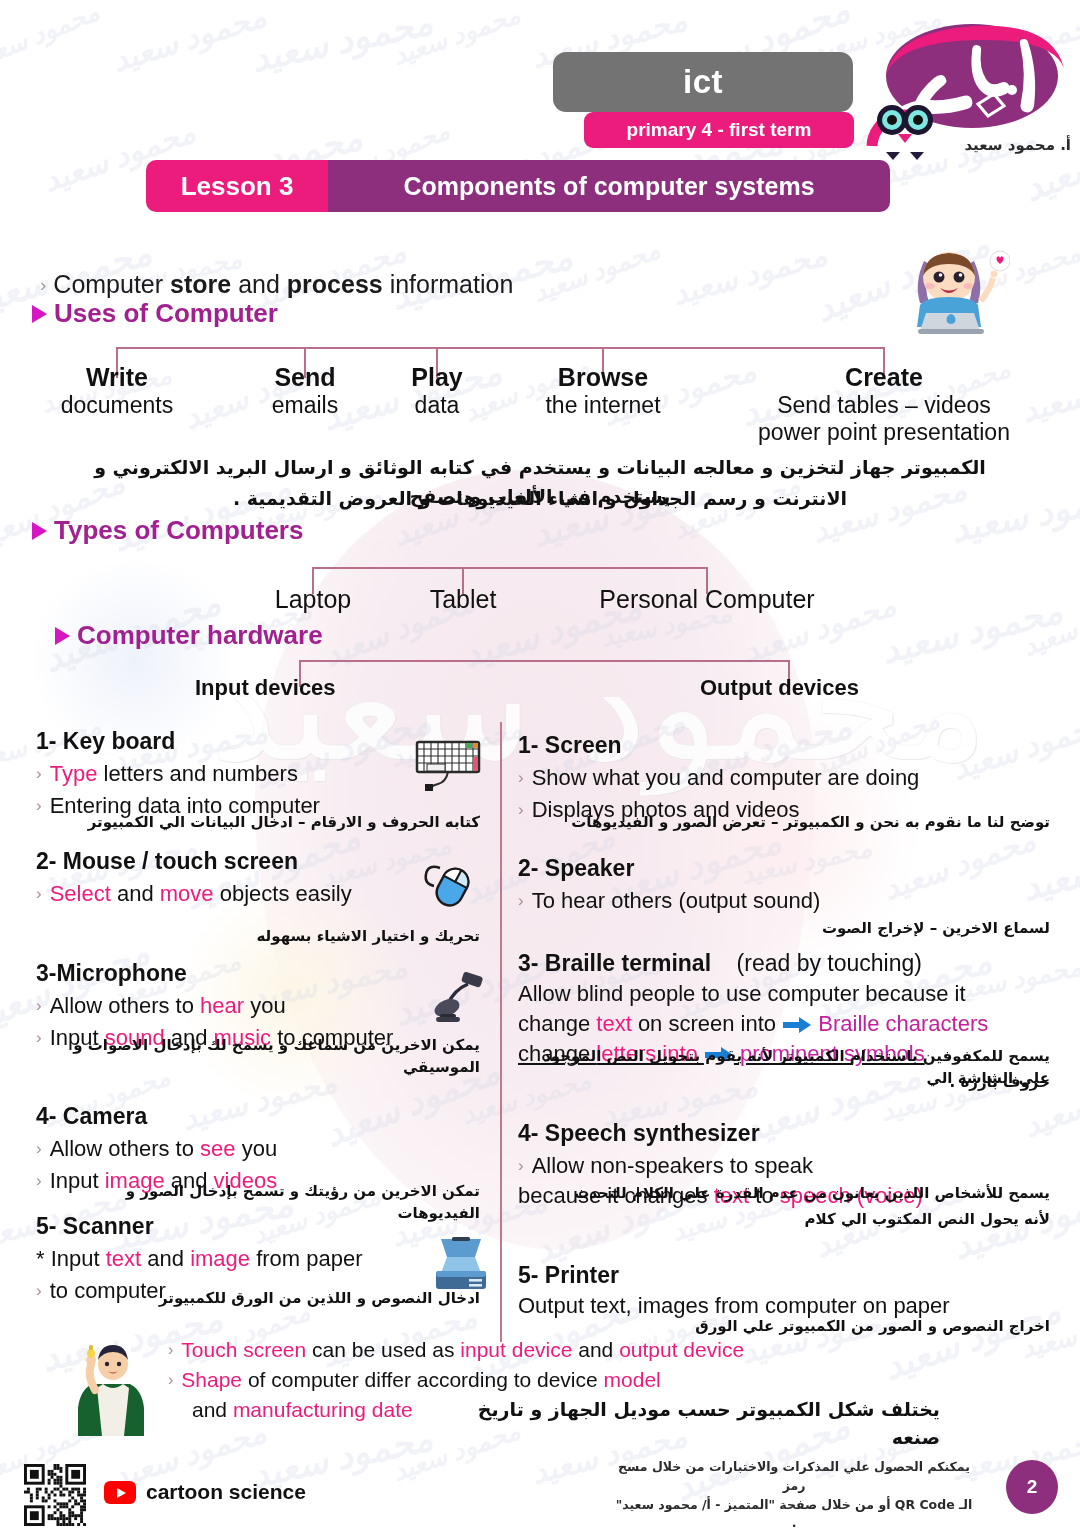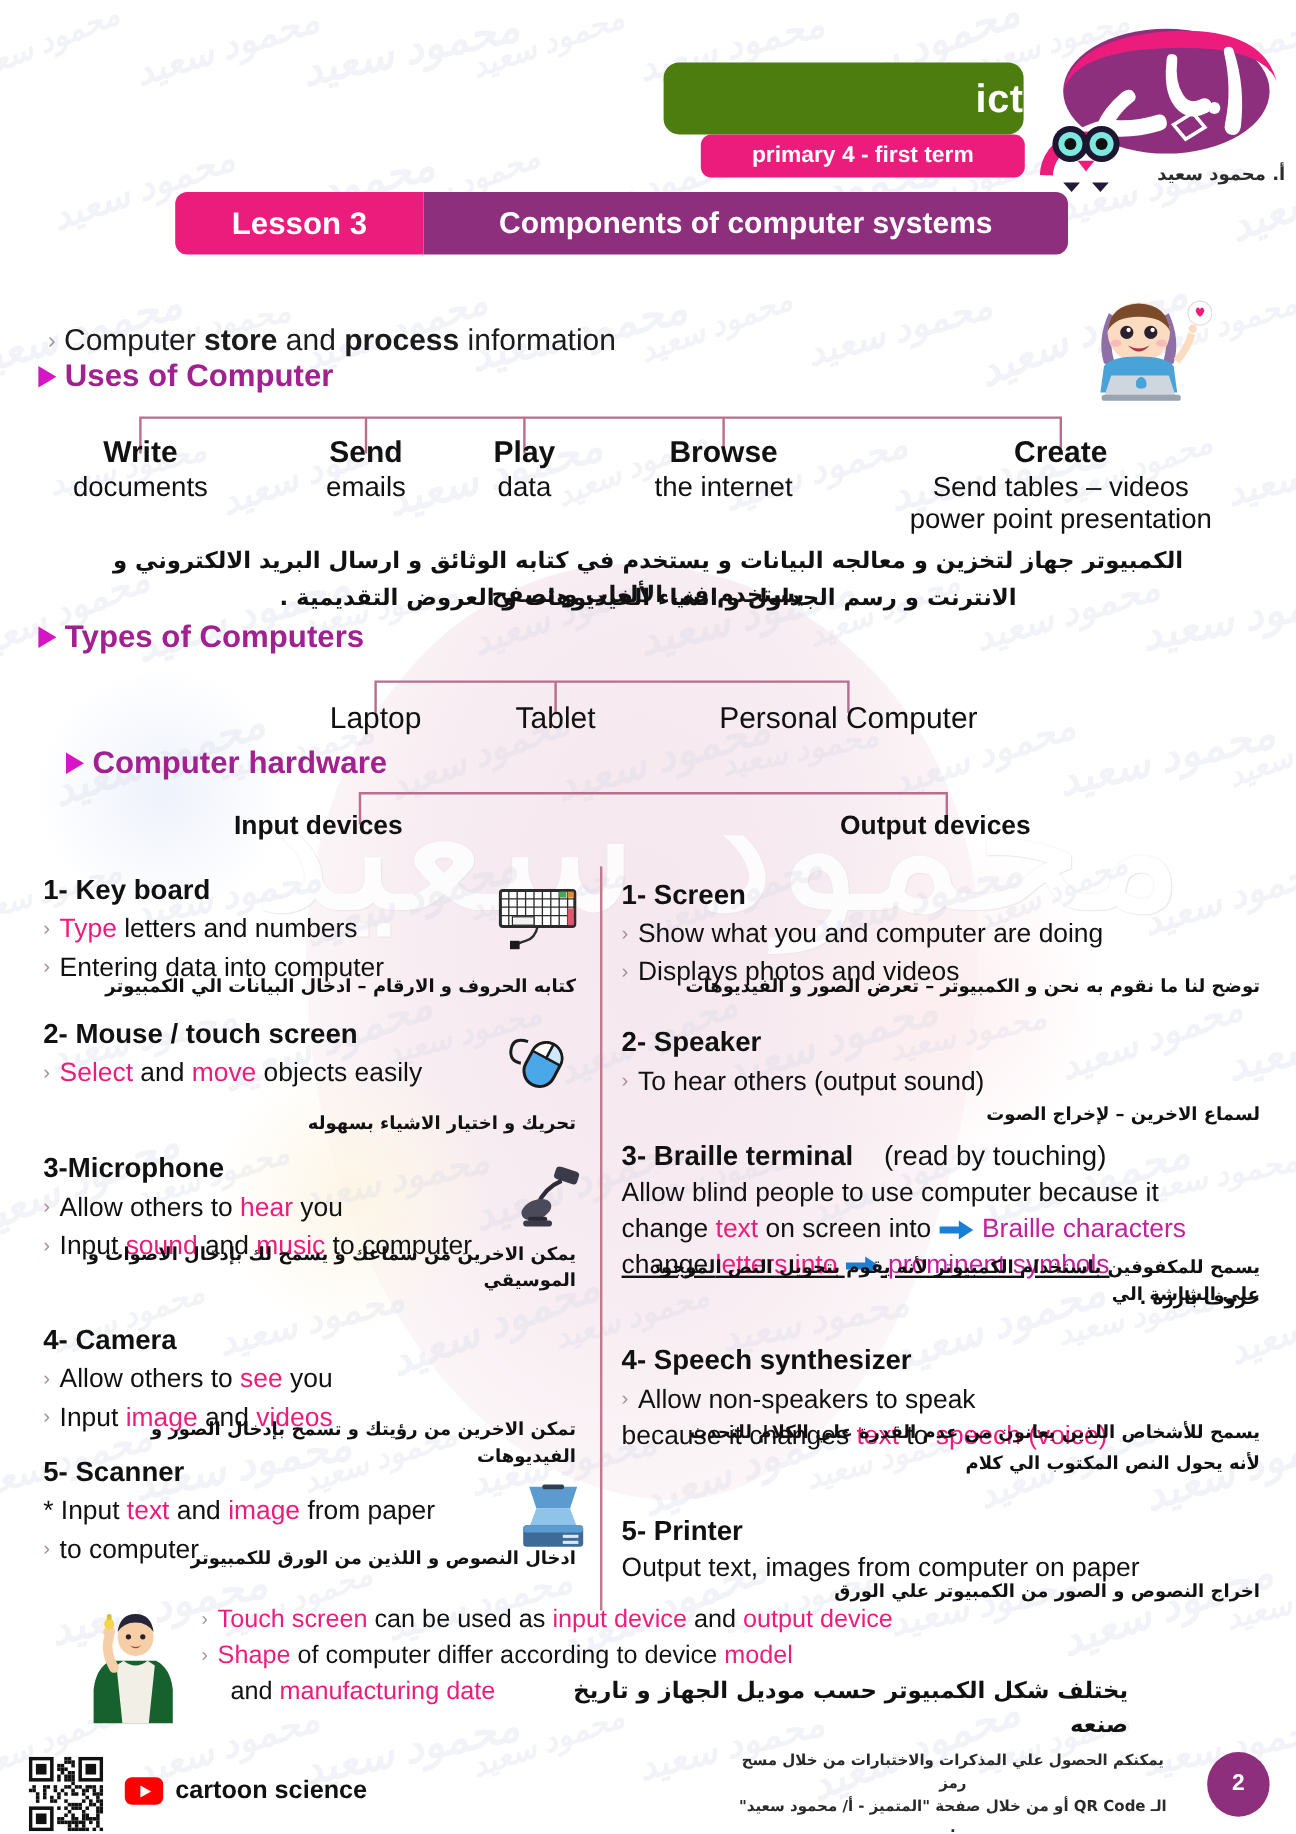--- a/index.html
+++ b/index.html
@@ -51,42 +51,42 @@
     font-size: 150px; color: #ffffff;
     text-shadow: 0 0 2px #e9e2e6, 1px 1px 0 #ece6ea;
     opacity: .85; z-index: 0; white-space: nowrap;
     direction: rtl;
   }
 
   
   .hdr { position: absolute; z-index: 5; }
   .ict-bar {
     left: 553px; top: 52px; width: 300px; height: 60px;
-    background: #4d7c0f;
+    background: #737373;
     border-radius: 13px;
-    display: flex; align-items: center; justify-content: flex-end;
+    display: flex; align-items: center; justify-content: center;
   }
   .ict-bar span {
     color: #fff; font-size: 33px; font-weight: bold;
     letter-spacing: .5px;
   }
   .term-bar {
     left: 584px; top: 112px; width: 270px; height: 36px;
     background: #ec1c7d;
     border-radius: 9px;
     display: flex; align-items: center; justify-content: center;
   }
   .term-bar span { color: #fff; font-size: 19px; font-weight: bold; }
 
   .lesson-wrap {
     left: 146px; top: 160px; width: 744px; height: 52px;
     display: flex; z-index: 5;
   }
   .lesson-badge {
-    width: 207px; background: #ec1c7d;
+    width: 182px; background: #ec1c7d;
     border-radius: 10px 0 0 10px;
     display: flex; align-items: center; justify-content: center;
   }
   .lesson-badge span { color: #fff; font-size: 26px; font-weight: bold; }
   .lesson-title {
     flex: 1; background: #8e2f7e;
     border-radius: 0 10px 10px 0;
     display: flex; align-items: center; justify-content: center;
   }
   .lesson-title span { color: #fff; font-size: 25px; font-weight: bold; }

